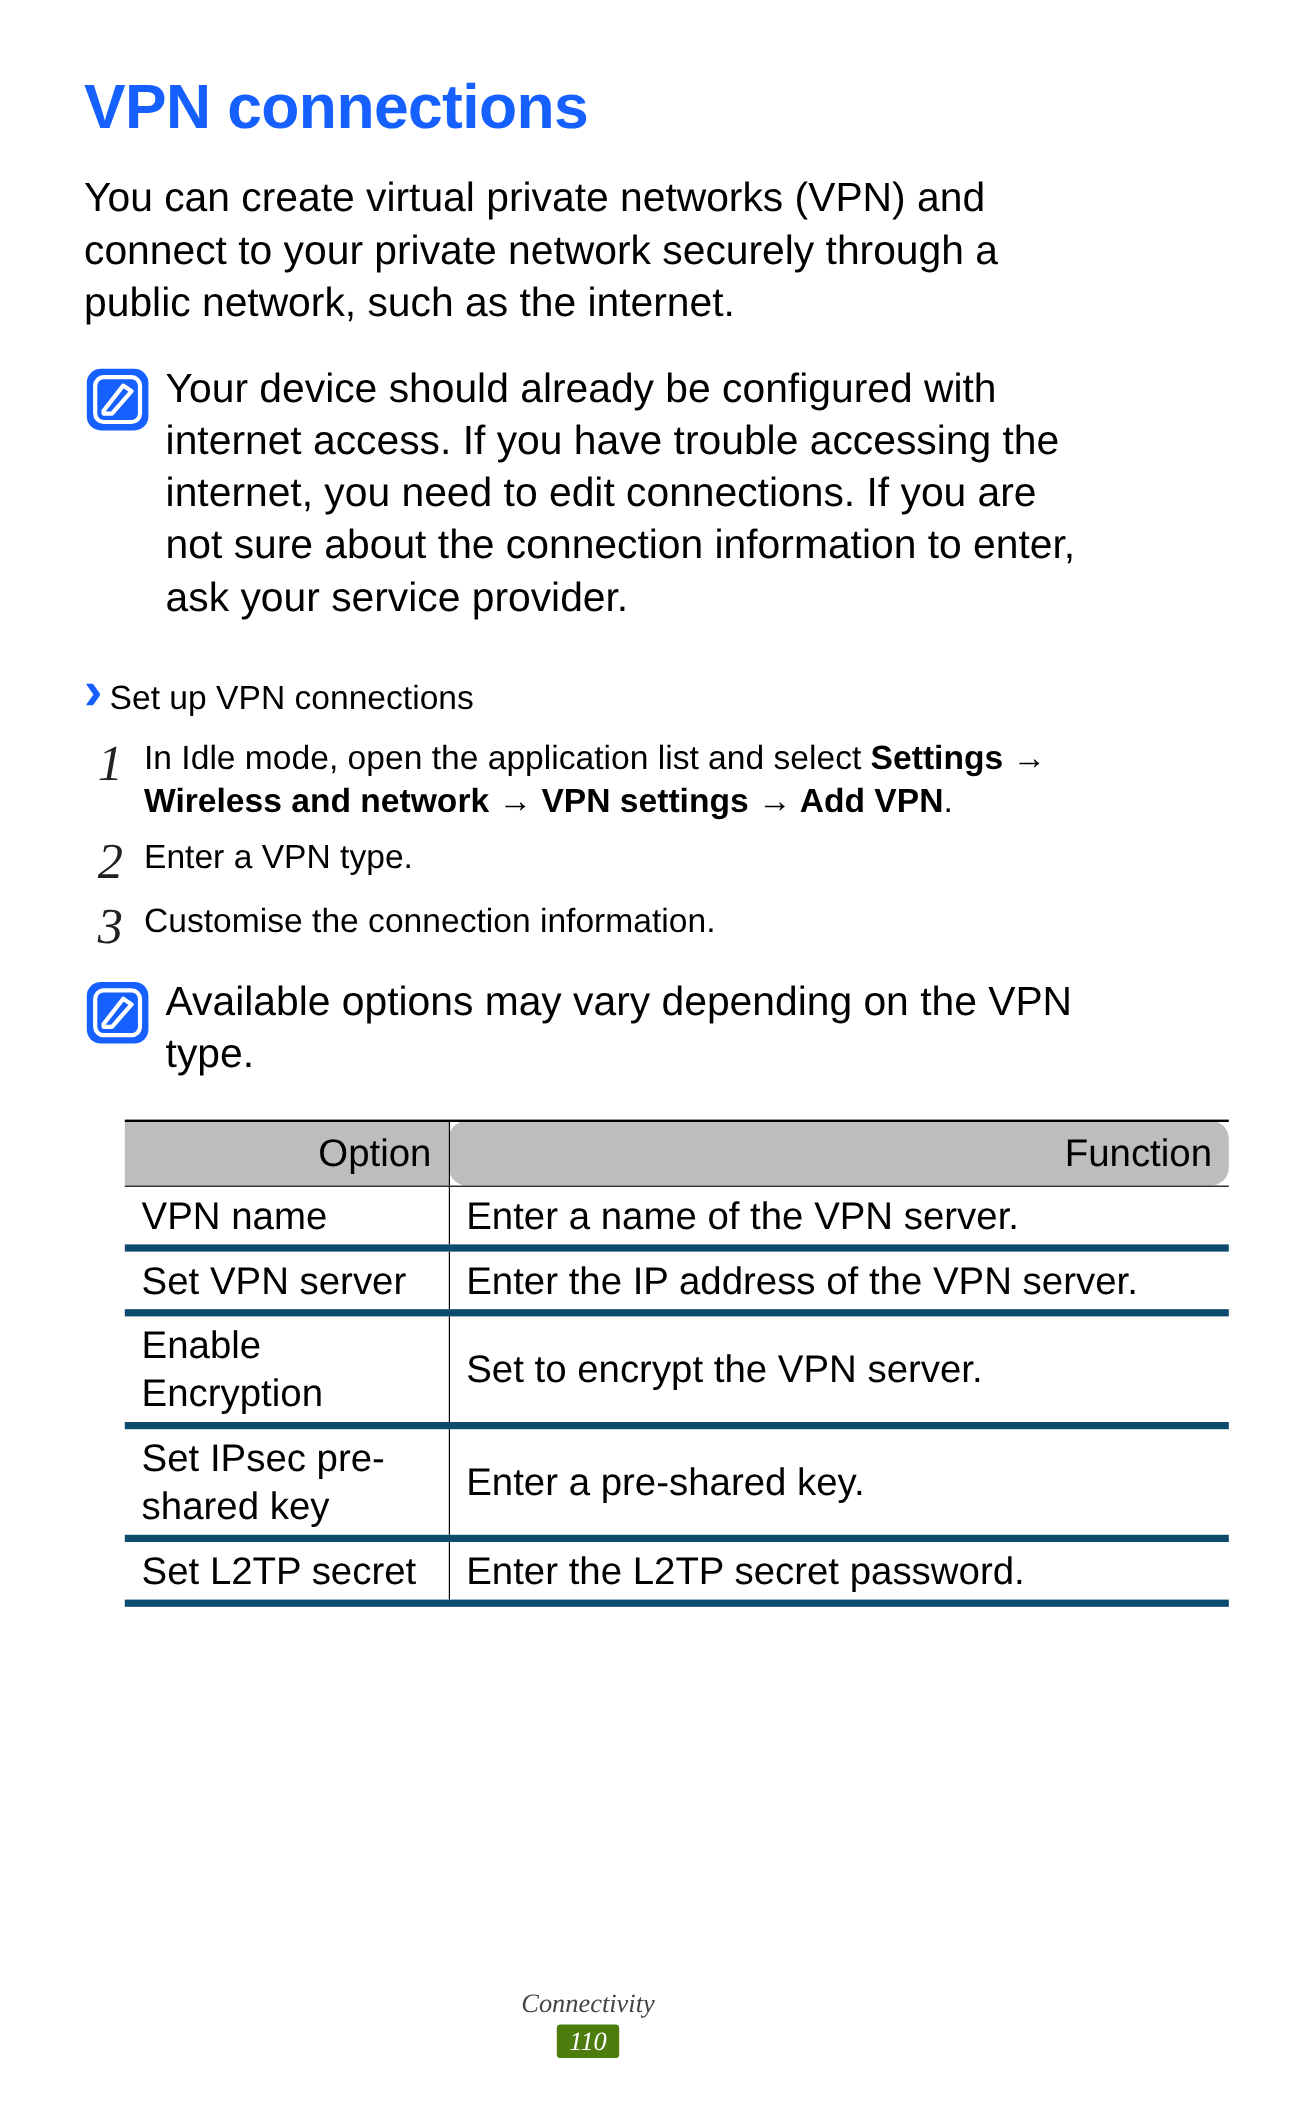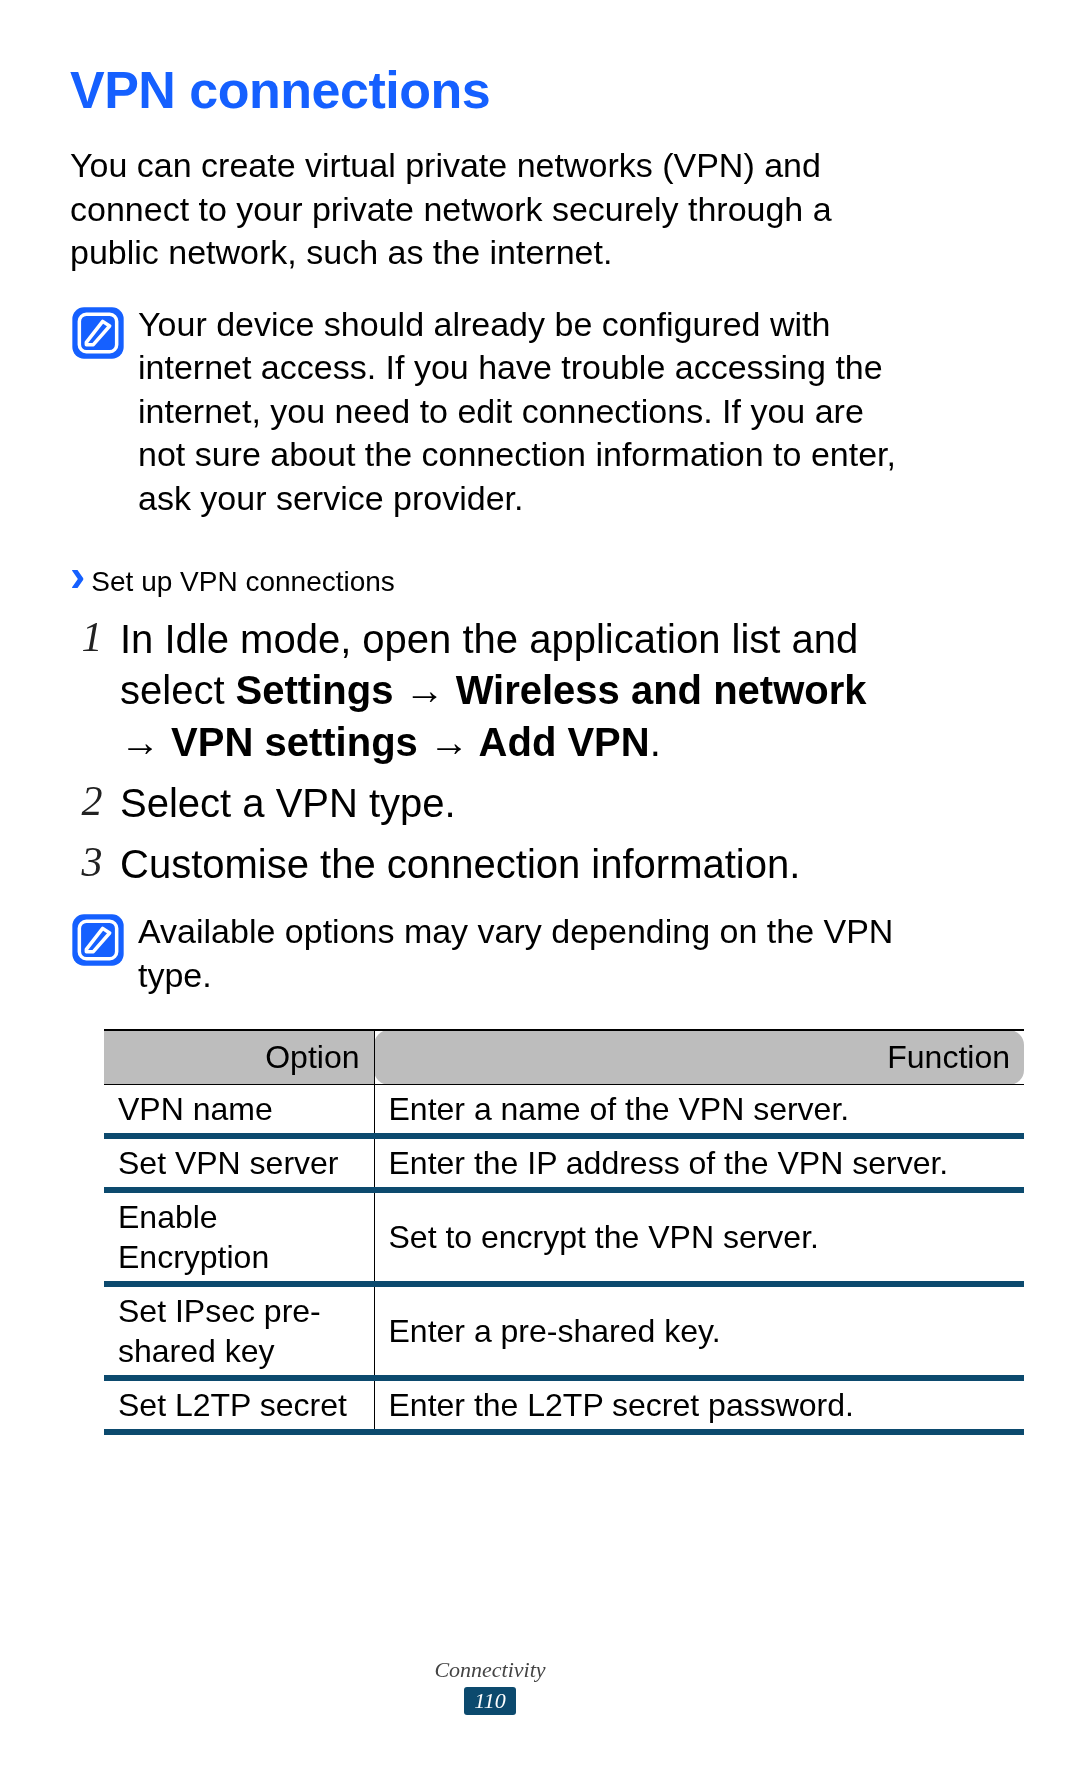--- a/index.html
+++ b/index.html
@@ -10,30 +10,30 @@
   .note-row { display: flex; align-items: flex-start; margin-bottom: 32px; }
   .note-icon { flex: 0 0 56px; margin-right: 12px; margin-top: 2px; }
   .note-icon svg { width: 56px; height: 56px; display: block; }
   .note-text { font-size: 34px; line-height: 1.28; flex: 1; }
   .subhead-row { display: flex; align-items: baseline; margin-bottom: 16px; }
   .chevron { color: #1560ff; font-size: 46px; font-weight: 700; margin-right: 6px; line-height: 1; }
   .subhead { font-size: 28px; font-weight: 400; }
   .steps { margin-left: 0; margin-bottom: 20px; }
   .step { display: flex; align-items: flex-start; margin-bottom: 10px; }
   .step-num { font-family: Georgia, "Times New Roman", serif; font-style: italic; font-size: 42px; width: 44px; flex: 0 0 44px; text-align: center; line-height: 1; margin-top: 2px; color: #222; }
-  .step-text { font-size: 40px; line-height: 1.28; flex: 1; padding-left: 6px; }
+  .step-text { font-size: 28px; line-height: 1.28; flex: 1; padding-left: 6px; }
   .bold { font-weight: 700; }
   table.opt { border-collapse: collapse; width: 920px; margin-left: 34px; margin-top: 8px; }
   table.opt th { background: #bdbdbd; font-weight: 400; font-size: 32px; text-align: right; padding: 8px 14px; border-top: 2px solid #000; border-bottom: 1px solid #000; }
   table.opt th + th, table.opt td + td { border-left: 1px solid #000; border-radius: 15px; }
   table.opt td { font-size: 32px; padding: 4px 14px; border-bottom: 6px solid #0c4a6e; vertical-align: middle; line-height: 1.25; }
   table.opt .col-opt { width: 270px; }
   .footer { position: absolute; bottom: 56px; left: 0; width: 100%; text-align: center; }
   .footer-label { font-style: italic; font-size: 22px; color: #444; margin-bottom: 4px; font-family: Georgia, serif; }
-  .page-badge { display: inline-block; background: #0c4a6e; color: #fff; font-style: italic; font-family: Georgia, serif; font-size: 22px; padding: 1px 10px; border-radius: 3px; }
+  .page-badge { display: inline-block; background: #4d7c0f; color: #fff; font-style: italic; font-family: Georgia, serif; font-size: 22px; padding: 1px 10px; border-radius: 3px; }
 </style>
 </head>
 <body>
 
 <div class="page">
 
   <h1 class="title">VPN connections</h1>
 
   <p class="body-text">You can create virtual private networks (VPN) and connect to your private network securely through a public network, such as the internet.</p>
 
@@ -55,21 +55,21 @@
 
   <div class="steps">
     <div class="step">
       <div class="step-num">1</div>
       <div class="step-text">
         <span>In Idle mode, open the application list and select </span><span class="bold">Settings → Wireless and network → VPN settings → Add VPN</span><span>.</span>
       </div>
     </div>
     <div class="step">
       <div class="step-num">2</div>
-      <div class="step-text">Select a VPN type.</div>
+      <div class="step-text">Enter a VPN type.</div>
     </div>
     <div class="step">
       <div class="step-num">3</div>
       <div class="step-text">Customise the connection information.</div>
     </div>
   </div>
 
   <div class="note-row">
     <div class="note-icon">
       <svg viewBox="0 0 48 48">

